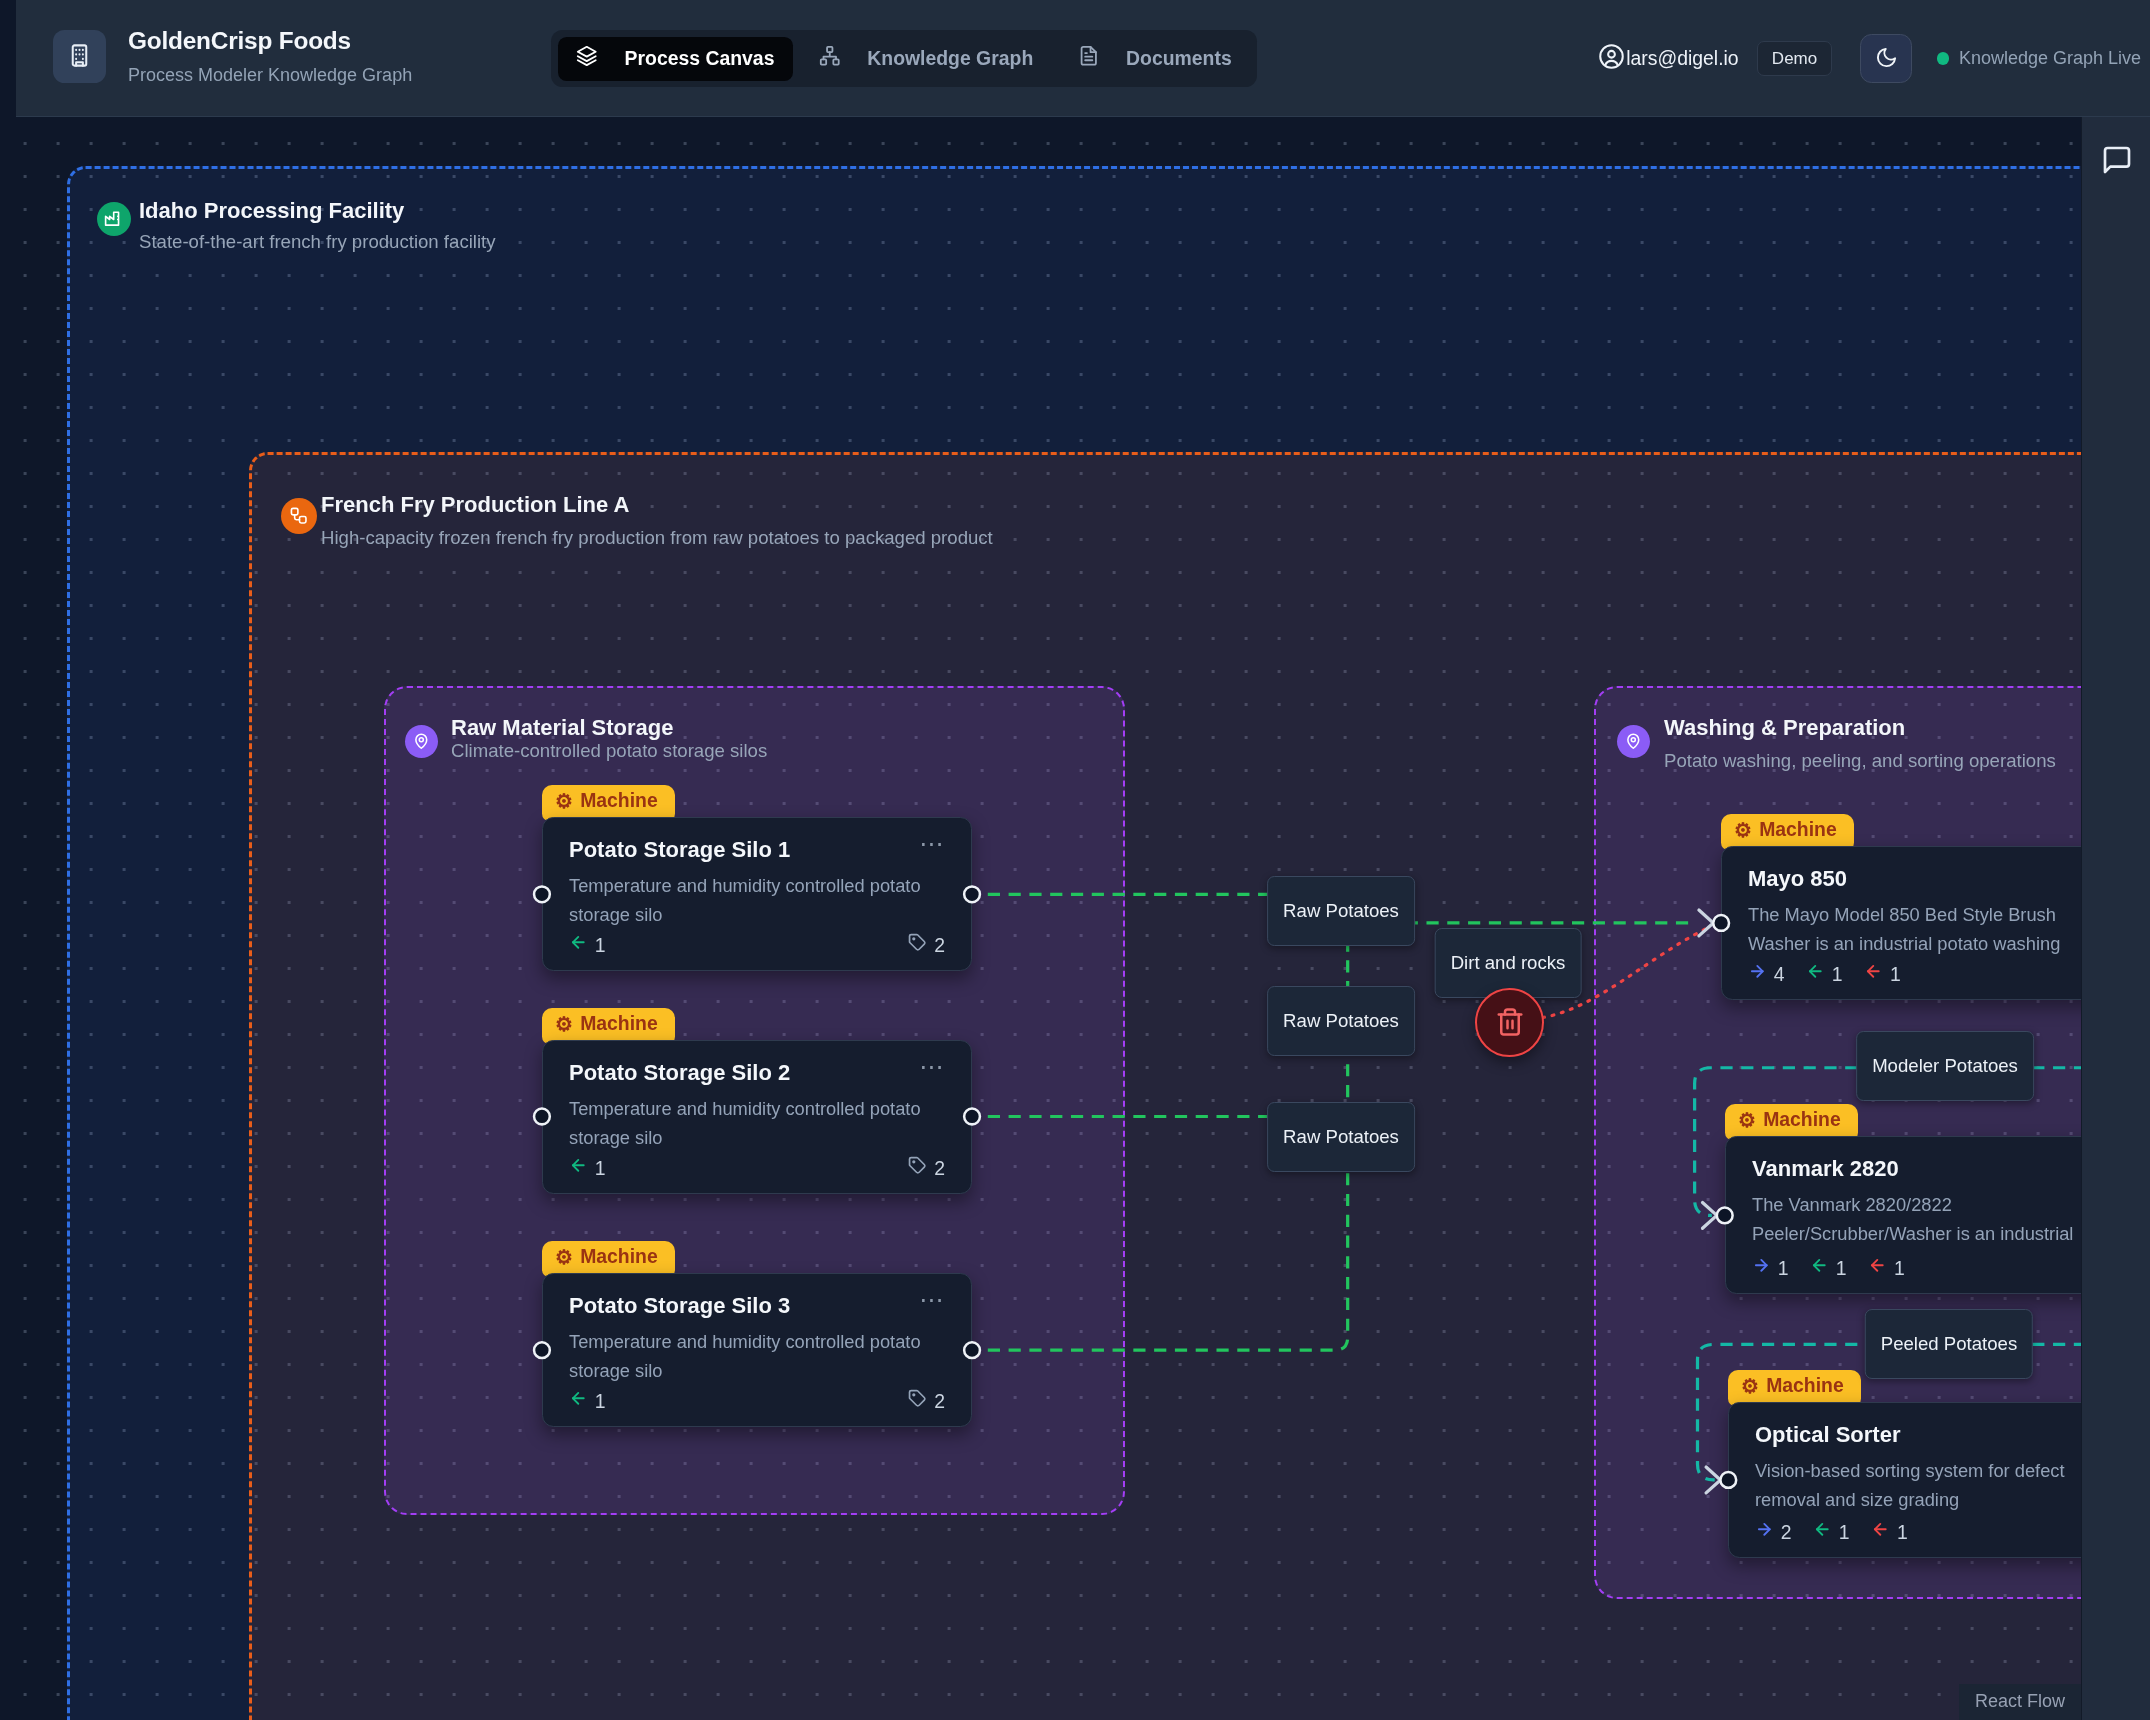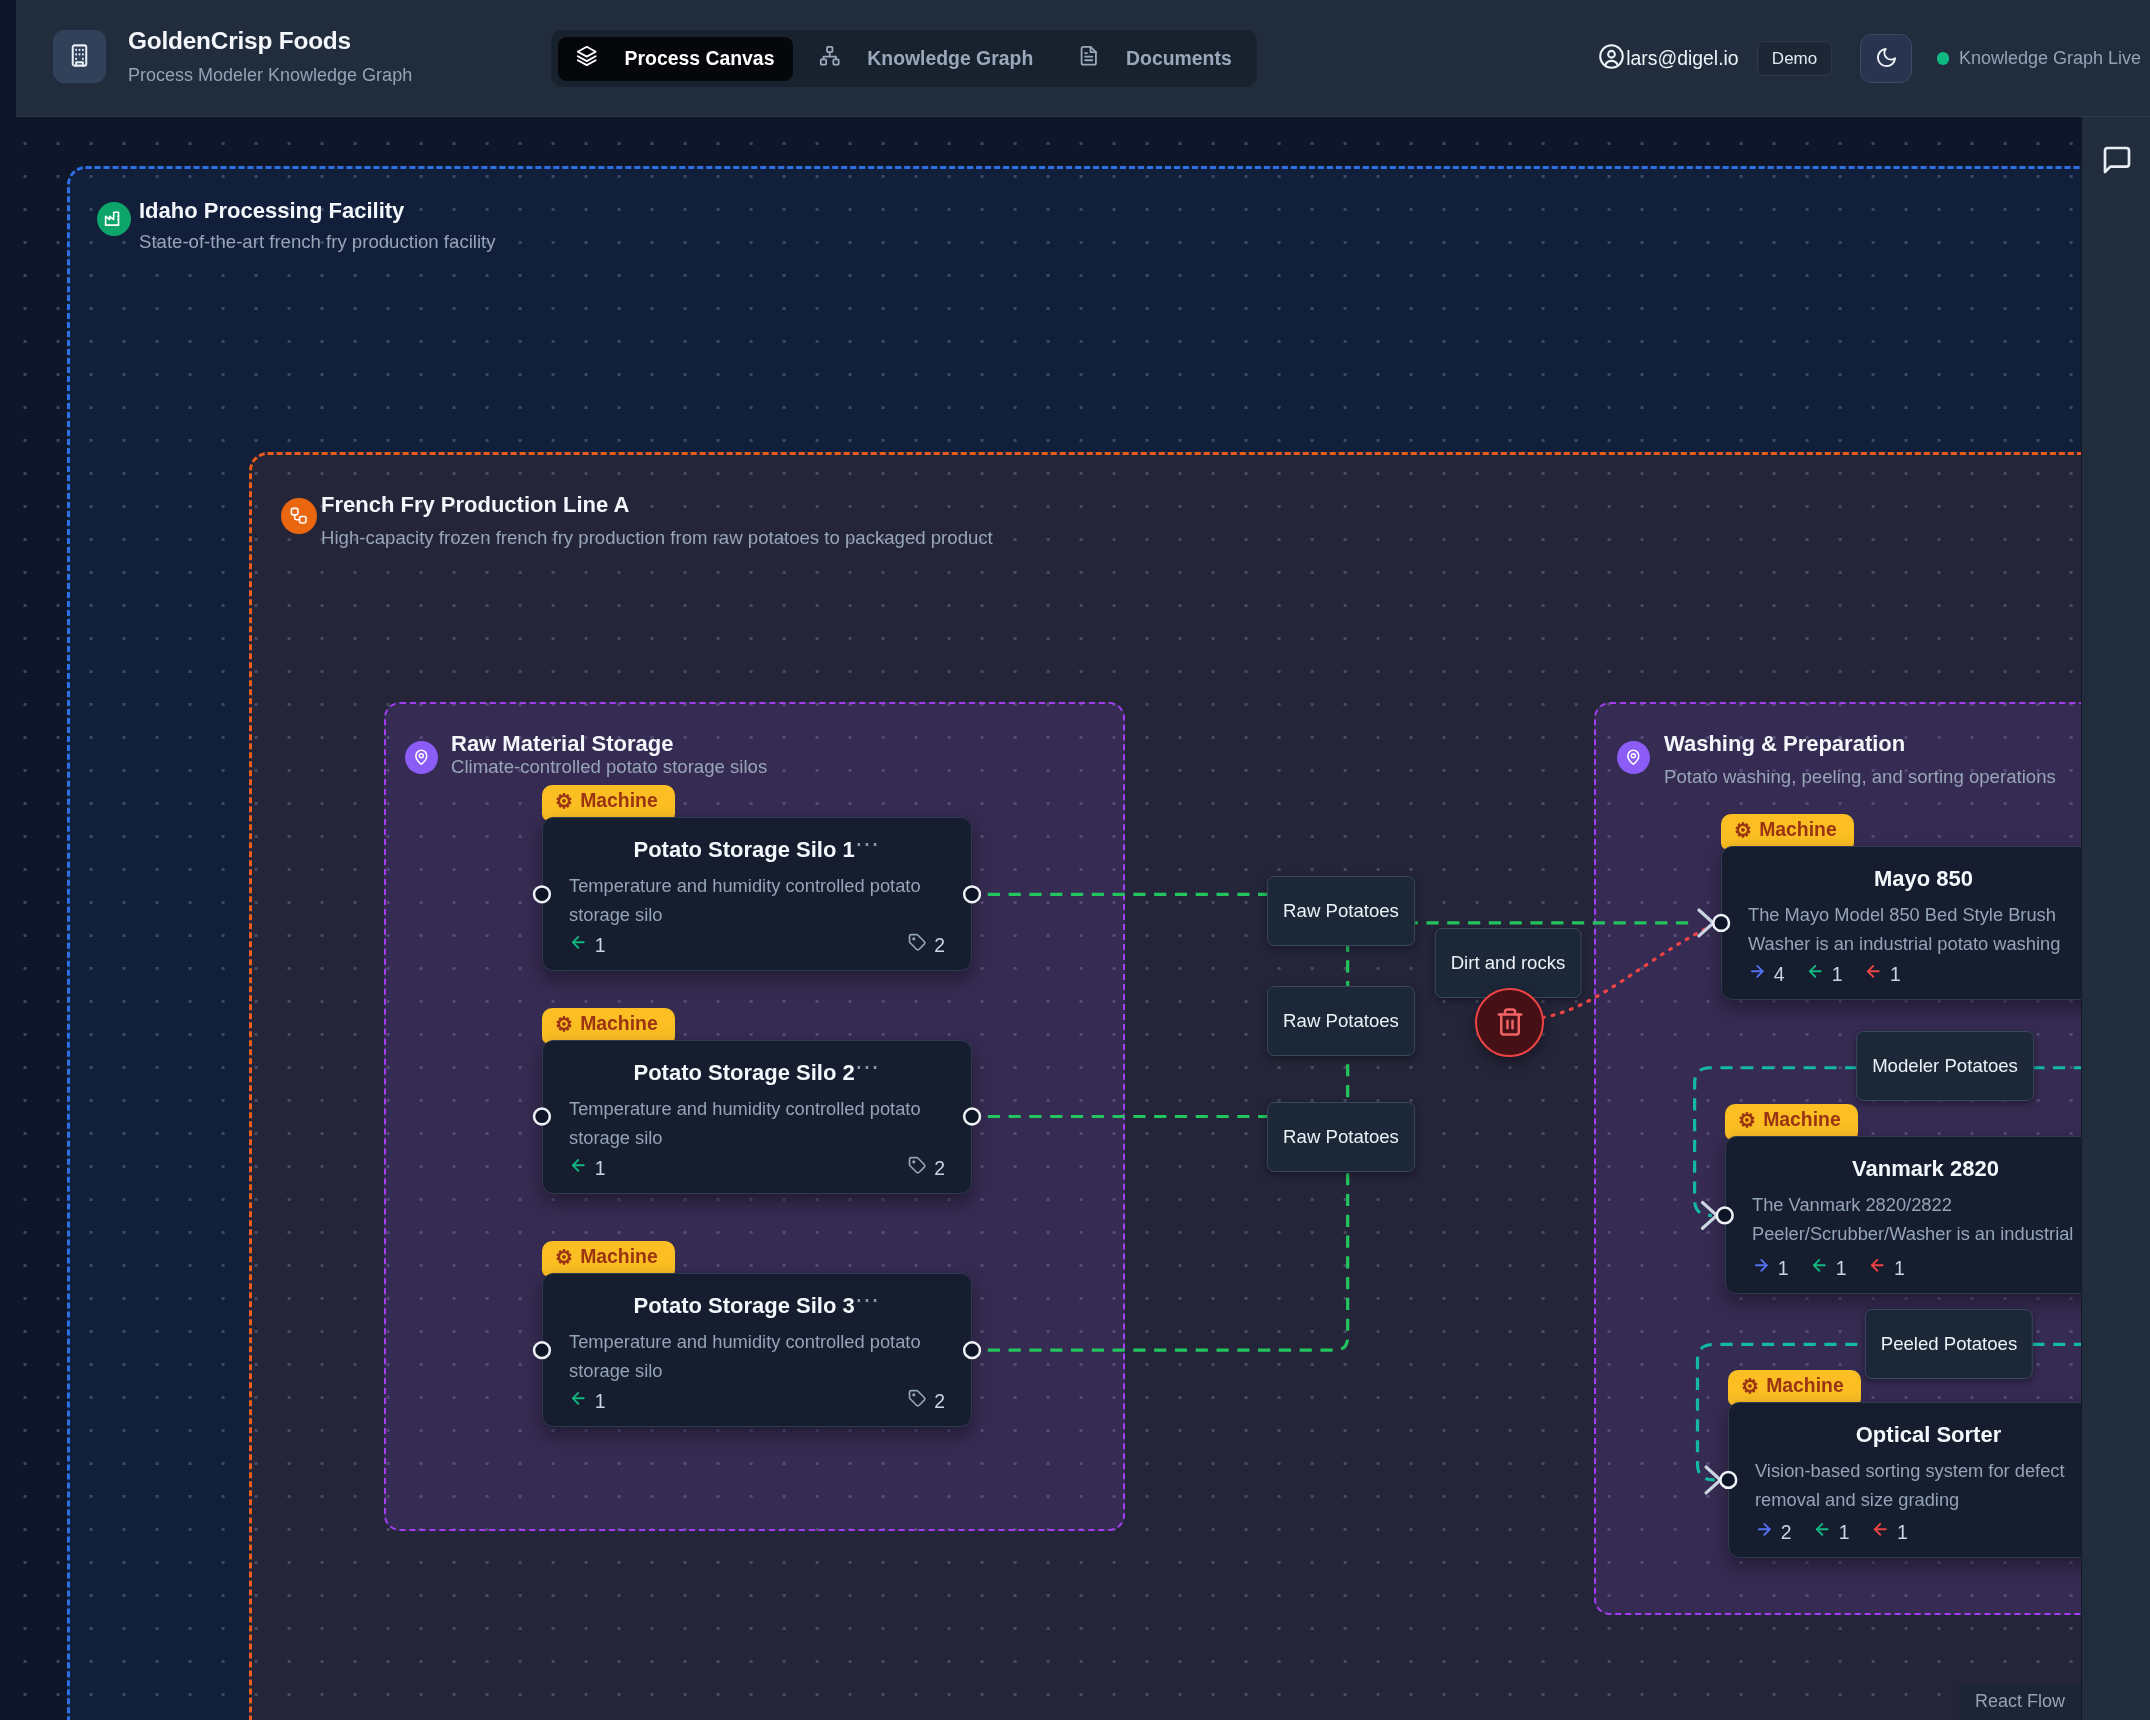--- a/index.html
+++ b/index.html
@@ -26,41 +26,41 @@
 
   
   .canvas { position:absolute; left:0; top:117px; width:2081px; height:1604px; overflow:hidden;
     background-color:#0e1729;
     background-image:radial-gradient(circle, rgba(170,185,210,0.28) 1.6px, transparent 2px);
     background-size:33px 33px; background-position:8.6px 10px; }
 
   .group { position:absolute; border-radius:18.6px; }
   .group-facility { left:67px; top:49px; width:2050px; height:1599px; border:3.6px dashed #2f6fe4; background:rgba(59,106,224,0.10); z-index:1; }
   .group-line { left:249px; top:335px; width:1871px; height:1290px; border:3.6px dashed #e85d1a; background:rgba(235,100,55,0.09); z-index:1; }
-  .group-zone { border:2.9px dashed #a33ef5; background:rgba(168,85,247,0.13); border-radius:16px; z-index:1;margin-top:16px; }
+  .group-zone { border:2.9px dashed #a33ef5; background:rgba(168,85,247,0.13); border-radius:23px; z-index:1; }
   .group-rms { left:384px; top:569px; width:741px; height:829px; }
   .group-wp  { left:1594px; top:569px; width:532px; height:913px; }
 
   .g-icon { position:absolute; border-radius:50%; display:flex; align-items:center; justify-content:center; color:#fff; }
   .g-title { position:absolute; font-size:22px; font-weight:bold; color:#f3f6fa; white-space:nowrap; }
   .g-sub { position:absolute; font-size:18.6px; color:#97a5b8; white-space:nowrap; }
 
   
   .edges { position:absolute; left:0; top:0; z-index:3; pointer-events:none; }
   .handles { position:absolute; left:0; top:0; z-index:7; pointer-events:none; }
 
   
   .pill { position:absolute; transform:translate(-50%,-50%); background:#1c2738; border:1.4px solid #3a485f; border-radius:7.2px; padding:23px 15px; font-size:18.6px; color:#ecf1f7; white-space:nowrap; z-index:5; box-shadow:0 2.9px 7.2px rgba(0,0,0,0.35); }
 
   
   .node-wrap { position:absolute; z-index:4; }
   .badge { position:absolute; left:0; top:-32px; height:36px; display:inline-flex; align-items:center; gap:7.2px; background:#fbbf24; color:#9a3412; font-size:19.4px; font-weight:bold; padding:0 17px 4.3px 13px; border-radius:10px 10px 7.2px 7.2px; z-index:0; }
   .badge .gear { font-size:20px; line-height:1; }
   .card { position:relative; background:#151d2e; border:1.4px solid #2e3a4e; border-radius:11.5px; box-shadow:0 7.2px 17px rgba(0,0,0,0.38); z-index:1; padding:18.6px 26px 16px 26px; height:100%; }
-  .n-title-row { display:flex; justify-content:center; align-items:flex-start; }
+  .n-title-row { display:flex; justify-content:space-between; align-items:flex-start; }
   .n-title { font-size:22px; font-weight:bold; color:#f4f7fb; }
   .n-more { font-size:24.4px; color:#8b97a8; line-height:0.6; letter-spacing:1.4px; cursor:pointer; }
   .n-desc { margin-top:8.6px; font-size:18.3px; line-height:29px; color:#94a3b8; max-height:59px; overflow:hidden; }
   .n-foot { position:absolute; left:26px; right:26px; bottom:13px; display:flex; align-items:center; gap:24.4px; font-size:19.4px; color:#cbd5e1; }
   .stat { display:flex; align-items:center; gap:7.2px; }
   .stat.right { margin-left:auto; }
   .arr-g { color:#10b981; } .arr-b { color:#5472f2; } .arr-r { color:#ef4444; } .tag-i { color:#94a3b8; }
 
   
   .trash-btn { position:absolute; left:1475px; top:871px; width:69px; height:69px; border-radius:50%; background:#451016; border:2.9px solid #ef4444; display:flex; align-items:center; justify-content:center; color:#f26363; z-index:6; box-shadow:0 5.7px 13px rgba(0,0,0,0.4); }

